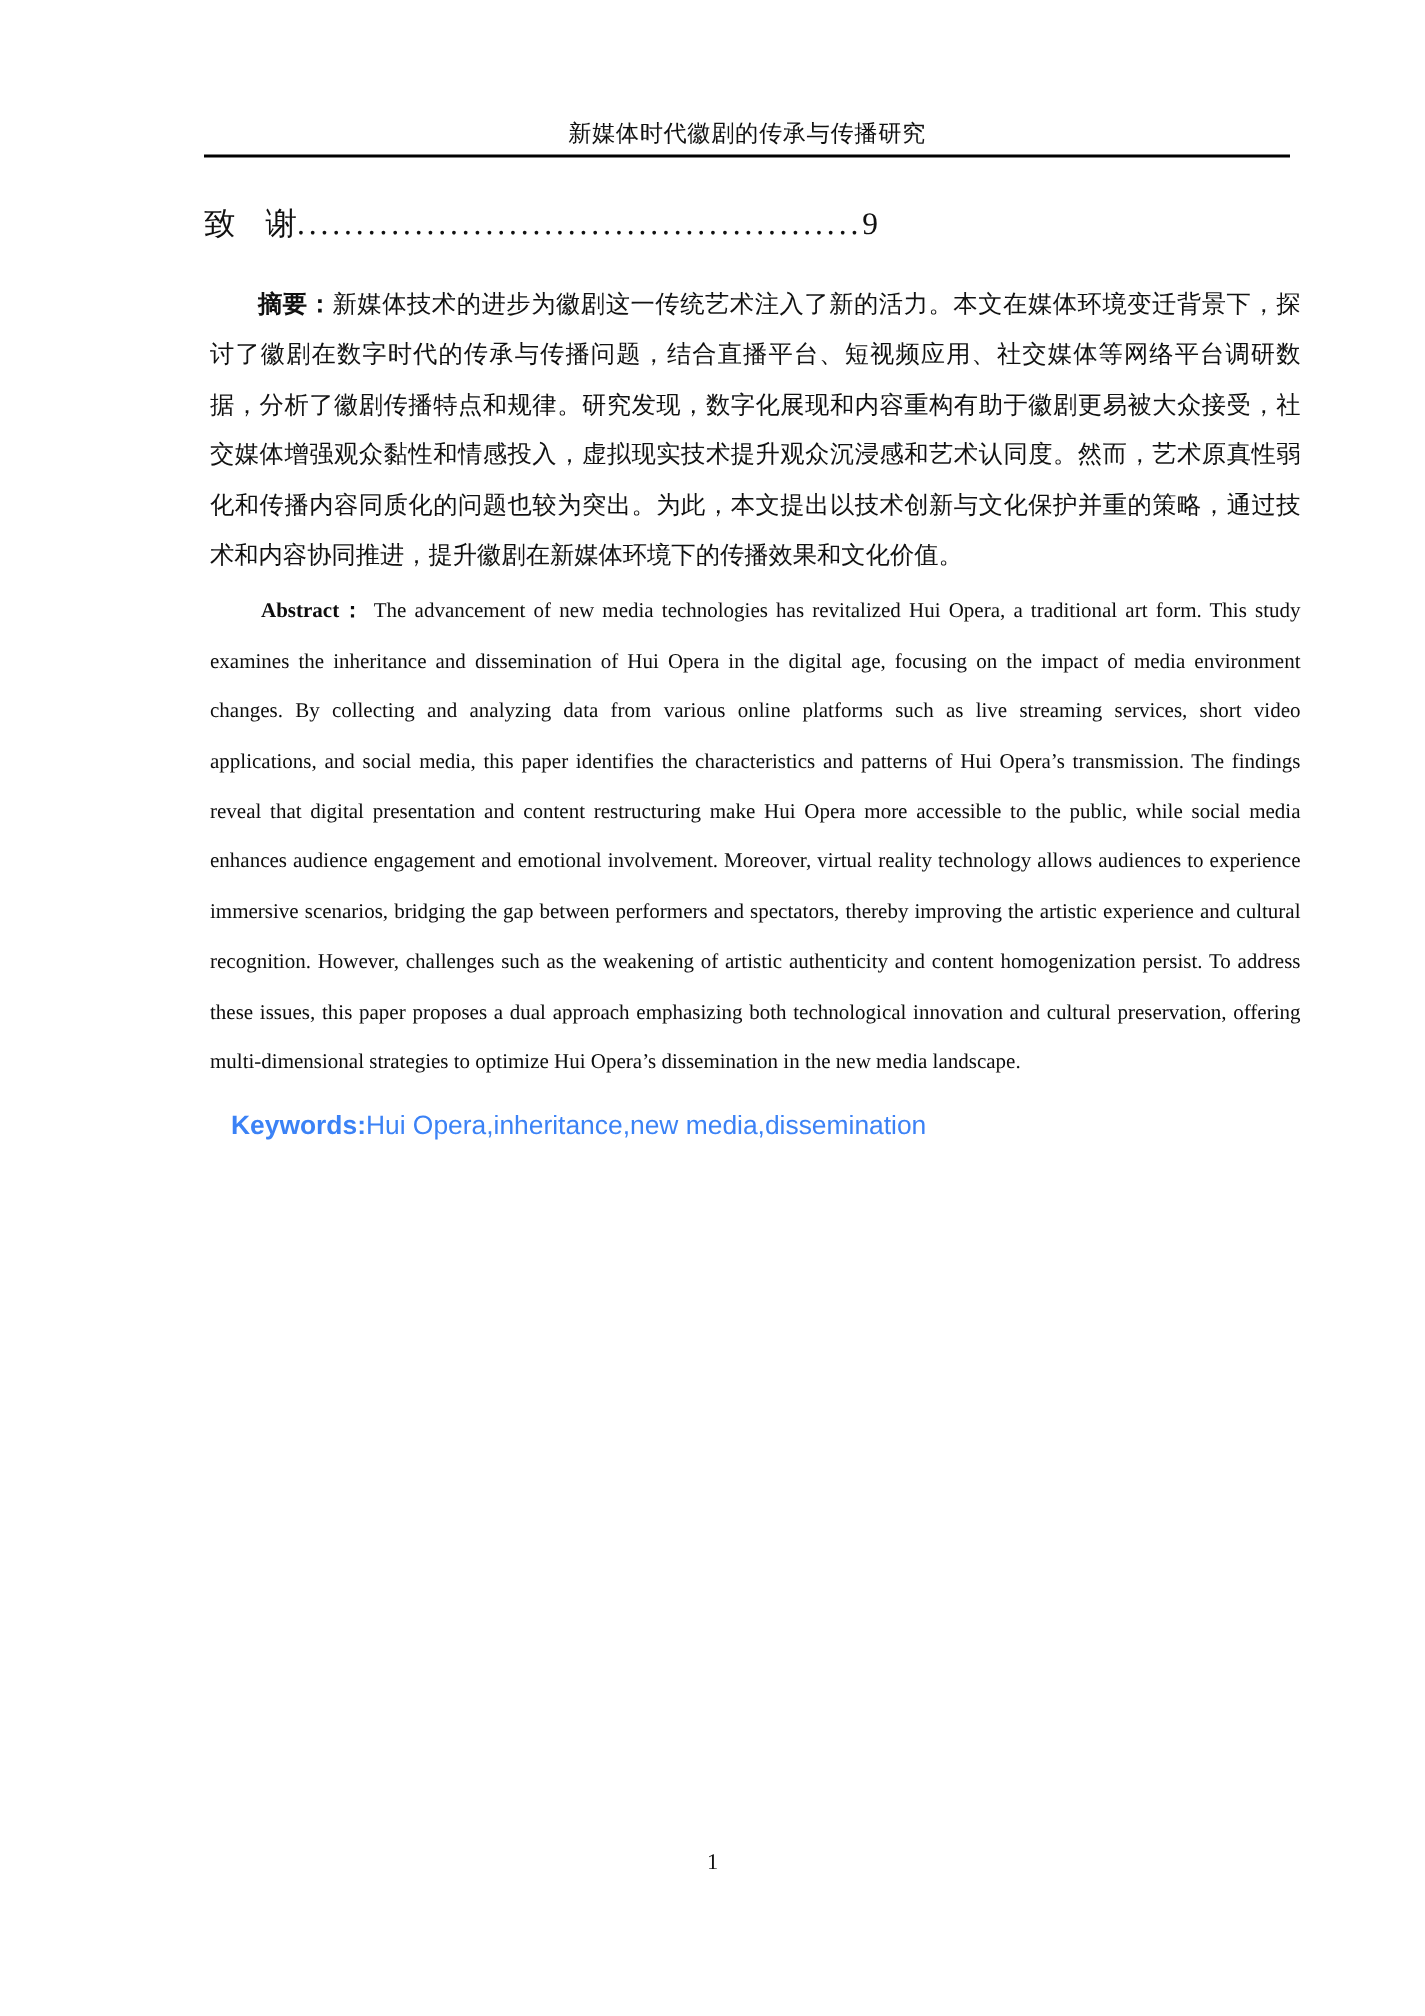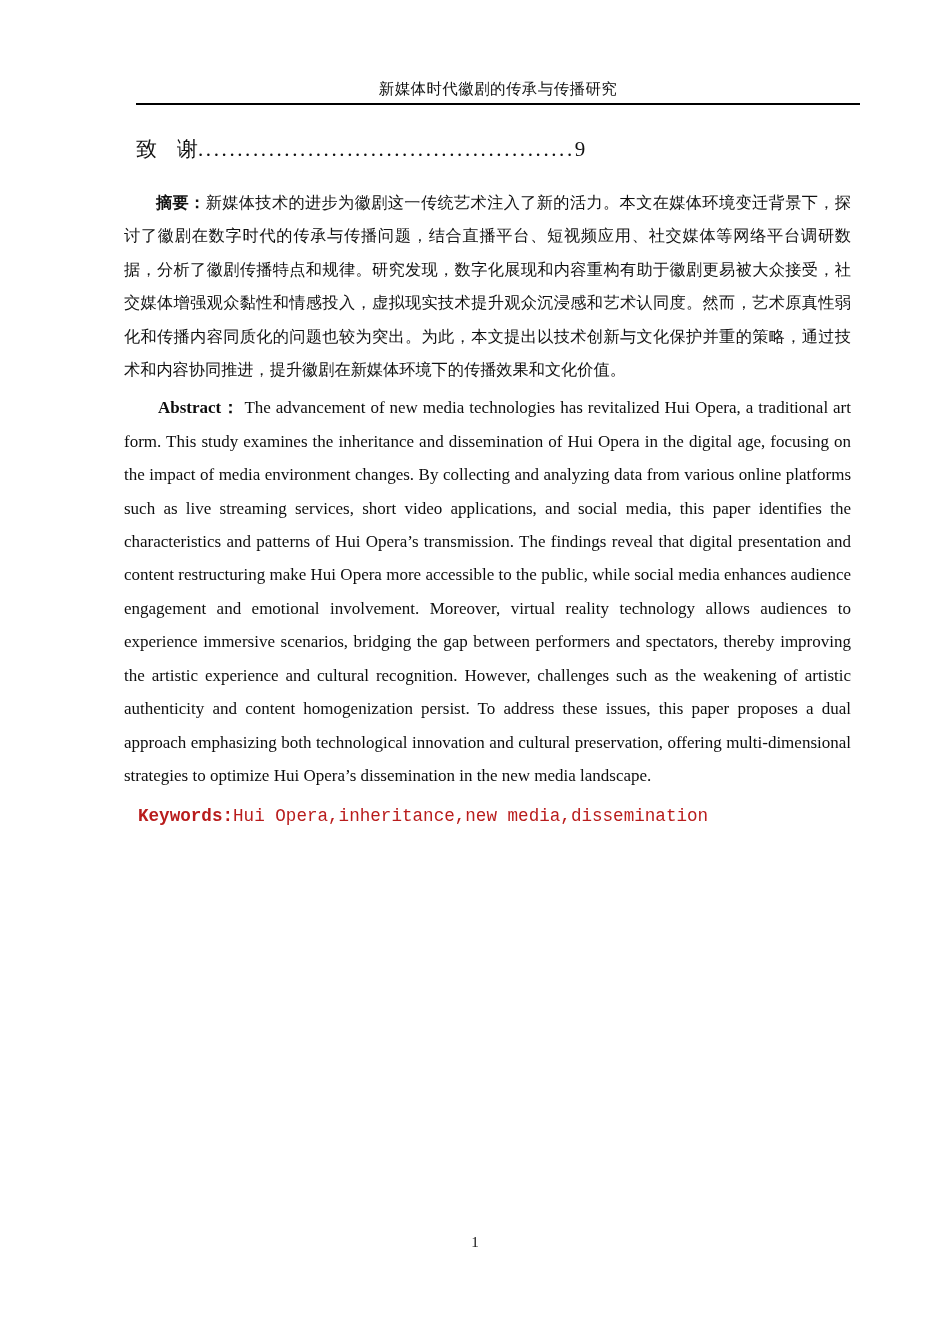--- a/index.html
+++ b/index.html
@@ -68,21 +68,21 @@
     letter-spacing: 2.6px;
   }
   .toc-line .toc-page {
     font-family: "Liberation Serif", serif;
     font-size: 21px;
   }
 
   
   .body-region {
     position: absolute;
-    left: 124px;
+    left: 140px;
     top: 186px;
     width: 727px;
   }
 
   
   .cn-abstract {
     font-family: "DejaVu Serif", "Liberation Serif", serif;
     font-size: 16.2px;
     line-height: 33.4px;
     text-align: justify;
@@ -102,38 +102,38 @@
     line-height: 33.4px;
     margin: 4px 0 0 0;
     text-indent: 0;
     color: #111111;
   }
   .cn-keywords .lead { font-weight: bold; }
 
   
   .en-abstract {
     font-family: "Liberation Serif", "DejaVu Serif", serif;
-    font-size: 17px;
+    font-size: 14px;
     line-height: 33.4px;
     text-align: justify;
     text-indent: 34px;
     margin: 5px 0 0 0;
     color: #0d0d0d;
   }
   .en-abstract .lead { font-weight: bold; }
   .en-abstract .lead-colon { font-weight: bold; }
 
   
   .en-keywords {
-    font-family: Liberation Mono, monospace;
+    font-family: Liberation Sans, sans-serif;
     font-size: 17.6px;
     line-height: 33.4px;
     margin: 8px 0 0 0;
     text-indent: 14px;
-    color: #b91c1c;
+    color: #3b82f6;
   }
   .en-keywords .lead { font-weight: bold; }
 
   
   .footer-pageno {
     position: absolute;
     left: 0;
     top: 1232px;
     width: 950px;
     text-align: center;

